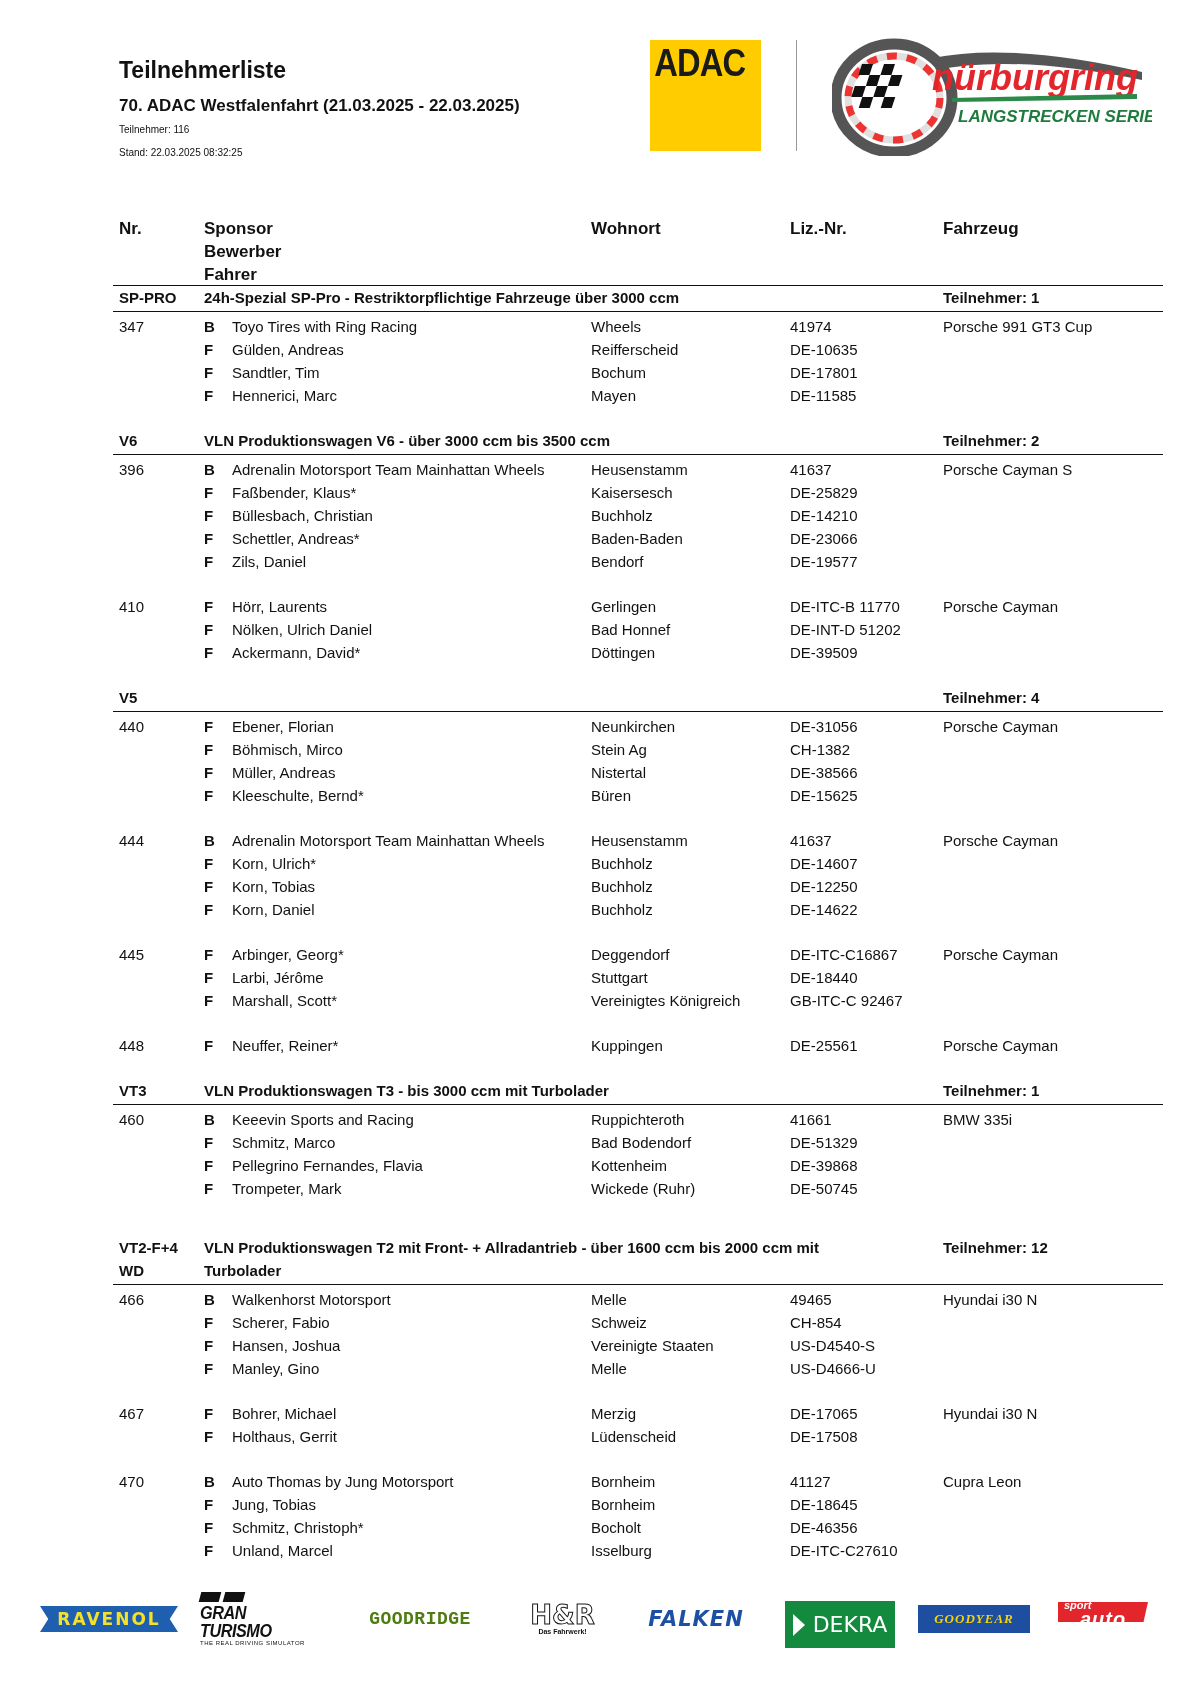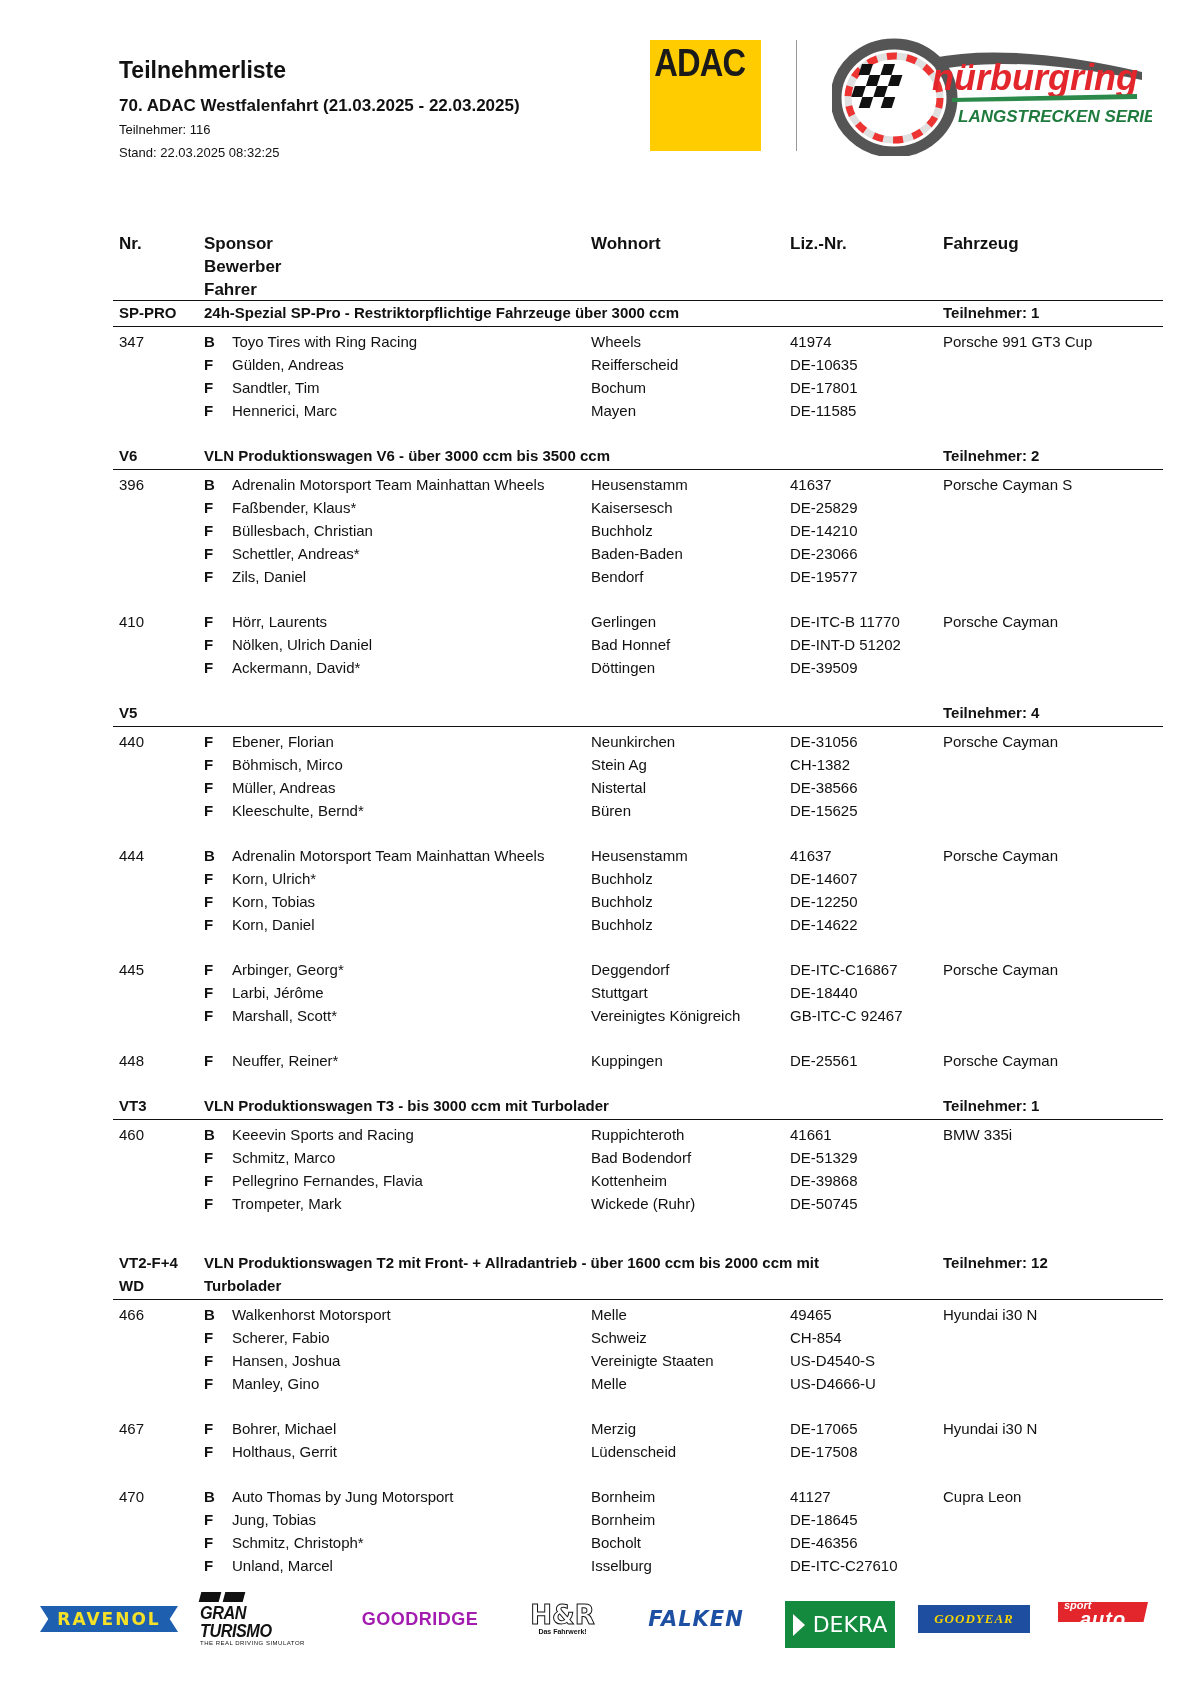--- a/index.html
+++ b/index.html
@@ -2,28 +2,28 @@
 <html><head>
   <meta charset="utf-8">
   <style>
     * { box-sizing: border-box; margin: 0; padding: 0; }
     html, body { width: 1190px; height: 1683px; background: #ffffff; }
     body { font-family: "Liberation Sans", "DejaVu Sans", sans-serif; color: #111; position: relative; overflow: hidden; }
 
     .page-header { position: absolute; left: 119px; top: 54px; }
     .doc-title { font-size: 23px; font-weight: bold; line-height: 32px; }
     .event-title { font-size: 17px; font-weight: bold; line-height: 24px; margin-top: 8px; }
-    .meta-line { font-size: 13px; line-height: 23px; }
+    .meta-line { font-size: 10px; line-height: 23px; }
 
     .adac-logo { position: absolute; left: 650px; top: 40px; width: 111px; height: 111px; background: #ffcc00; }
     .adac-logo span { display: block; font-weight: bold; font-size: 38px; letter-spacing: -1px; color: #1a1a1a; padding: 2px 0 0 5px; transform: scaleX(0.86); transform-origin: left top; font-family: "Liberation Sans", sans-serif; }
     .logo-divider { position: absolute; left: 796px; top: 40px; width: 1px; height: 111px; background: #999; }
     .nring-logo { position: absolute; left: 832px; top: 36px; width: 320px; height: 120px; }
 
-    .table { position: absolute; left: 113px; top: 230px; width: 1050px; }
+    .table { position: absolute; left: 113px; top: 215px; width: 1050px; }
     .col-nr { position: absolute; left: 6px; }
     .col-role { position: absolute; left: 91px; font-weight: bold; }
     .col-name { position: absolute; left: 119px; }
     .col-ort { position: absolute; left: 478px; }
     .col-liz { position: absolute; left: 677px; }
     .col-car { position: absolute; left: 830px; }
     .col-desc { position: absolute; left: 91px; }
 
     .thead { position: relative; height: 70px; font-weight: bold; font-size: 17px; }
     .thead .hline { line-height: 23px; }
@@ -38,21 +38,21 @@
 
     .footer { position: absolute; top: 1596px; left: 0; width: 1190px; height: 50px; }
     .sponsor { position: absolute; top: 0; height: 46px; display: flex; align-items: center; justify-content: center; font-weight: bold; }
     .ravenol { left: 40px; width: 138px; }
     .ravenol .band { width: 138px; height: 26px; background: #1e5fb0; clip-path: polygon(0 0, 100% 0, 94% 50%, 100% 100%, 0 100%, 6% 50%); display: flex; align-items: center; justify-content: center; color: #f5e228; font-size: 17px; letter-spacing: 2px; font-family: "DejaVu Sans", sans-serif; }
     .gt { left: 200px; width: 125px; flex-direction: column; align-items: flex-start; }
     .gt .bars { display: flex; gap: 4px; margin-bottom: 2px; }
     .gt .bars i { display: block; width: 20px; height: 10px; background: #111; transform: skewX(-15deg); }
     .gt .name { font-style: italic; font-size: 18px; line-height: 18px; letter-spacing: -0.5px; transform: scaleX(0.9); transform-origin: left; }
     .gt .sub { font-size: 6px; font-weight: normal; letter-spacing: 0.5px; }
-    .goodridge { left: 345px; width: 150px; color: #a21caf; font-size: 18px; letter-spacing: 0.5px; font-family: Liberation Sans, sans-serif; }
+    .goodridge { left: 345px; width: 150px; color: #4d7c0f; font-size: 18px; letter-spacing: 0.5px; font-family: Liberation Mono, monospace; }
     .hr { left: 515px; width: 95px; flex-direction: column; }
     .hr .name { font-size: 26px; line-height: 26px; font-family: "DejaVu Sans", sans-serif; -webkit-text-stroke: 1px #111; color: #fff; }
     .hr .sub { font-size: 7px; line-height: 8px; }
     .falken { left: 632px; width: 128px; color: #1d4fa3; font-style: italic; font-size: 21px; letter-spacing: 1px; font-family: "DejaVu Sans", sans-serif; }
     .dekra { left: 785px; width: 110px; background: #138a3e; color: #fff; height: 47px; top: 5px; font-size: 22px; font-family: "DejaVu Sans", sans-serif; font-weight: normal; }
     .dekra .tri { display: inline-block; margin-right: 8px; width: 0; height: 0; border-left: 12px solid #fff; border-top: 11px solid transparent; border-bottom: 11px solid transparent; }
     .goodyear { left: 918px; width: 112px; background: #1e4ea0; color: #f5d400; height: 28px; top: 9px; font-size: 13px; letter-spacing: 1px; font-style: italic; font-family: Liberation Serif, serif; }
     .sportauto { left: 1058px; width: 90px; height: 20px; top: 6px; background: #e2262c; color: #fff; flex-direction: column; line-height: 14px; clip-path: polygon(0 0, 100% 0, 95% 100%, 0 100%); }
     .sportauto .s1 { font-size: 11px; font-style: italic; align-self: flex-start; margin-left: 6px; }
     .sportauto .s2 { font-size: 20px; font-style: italic; letter-spacing: 1px; }

